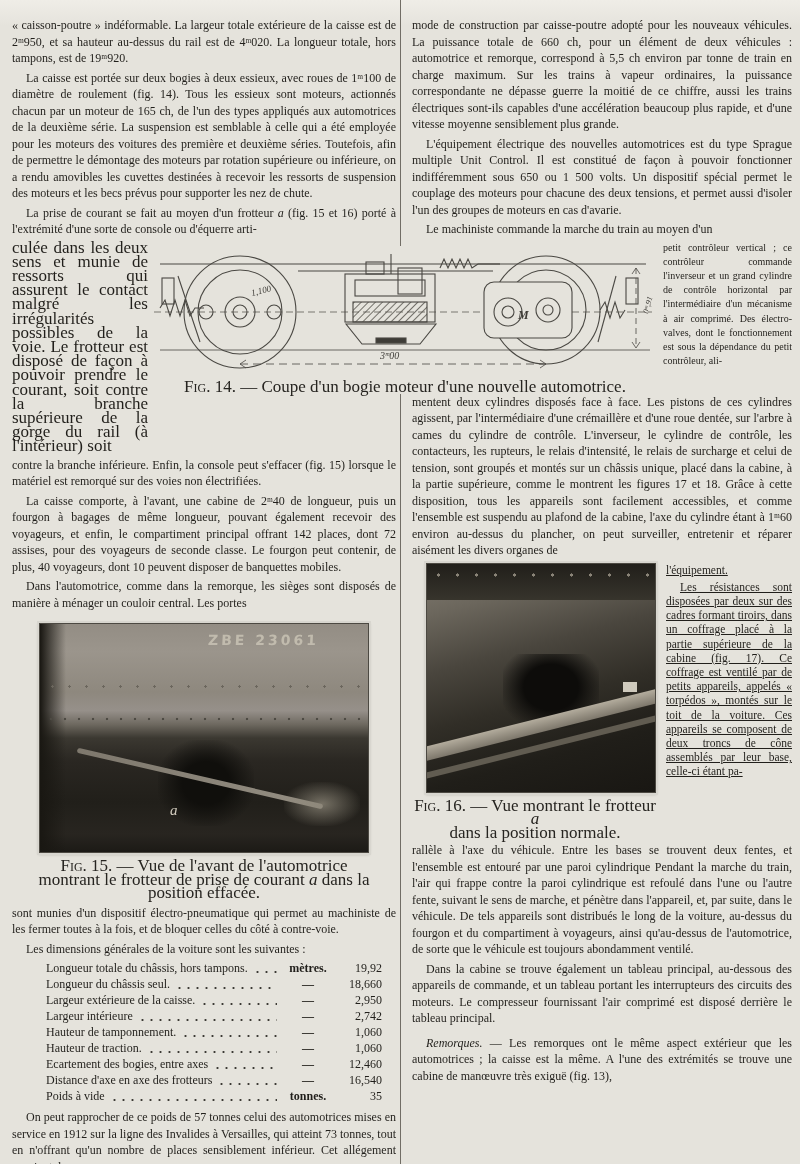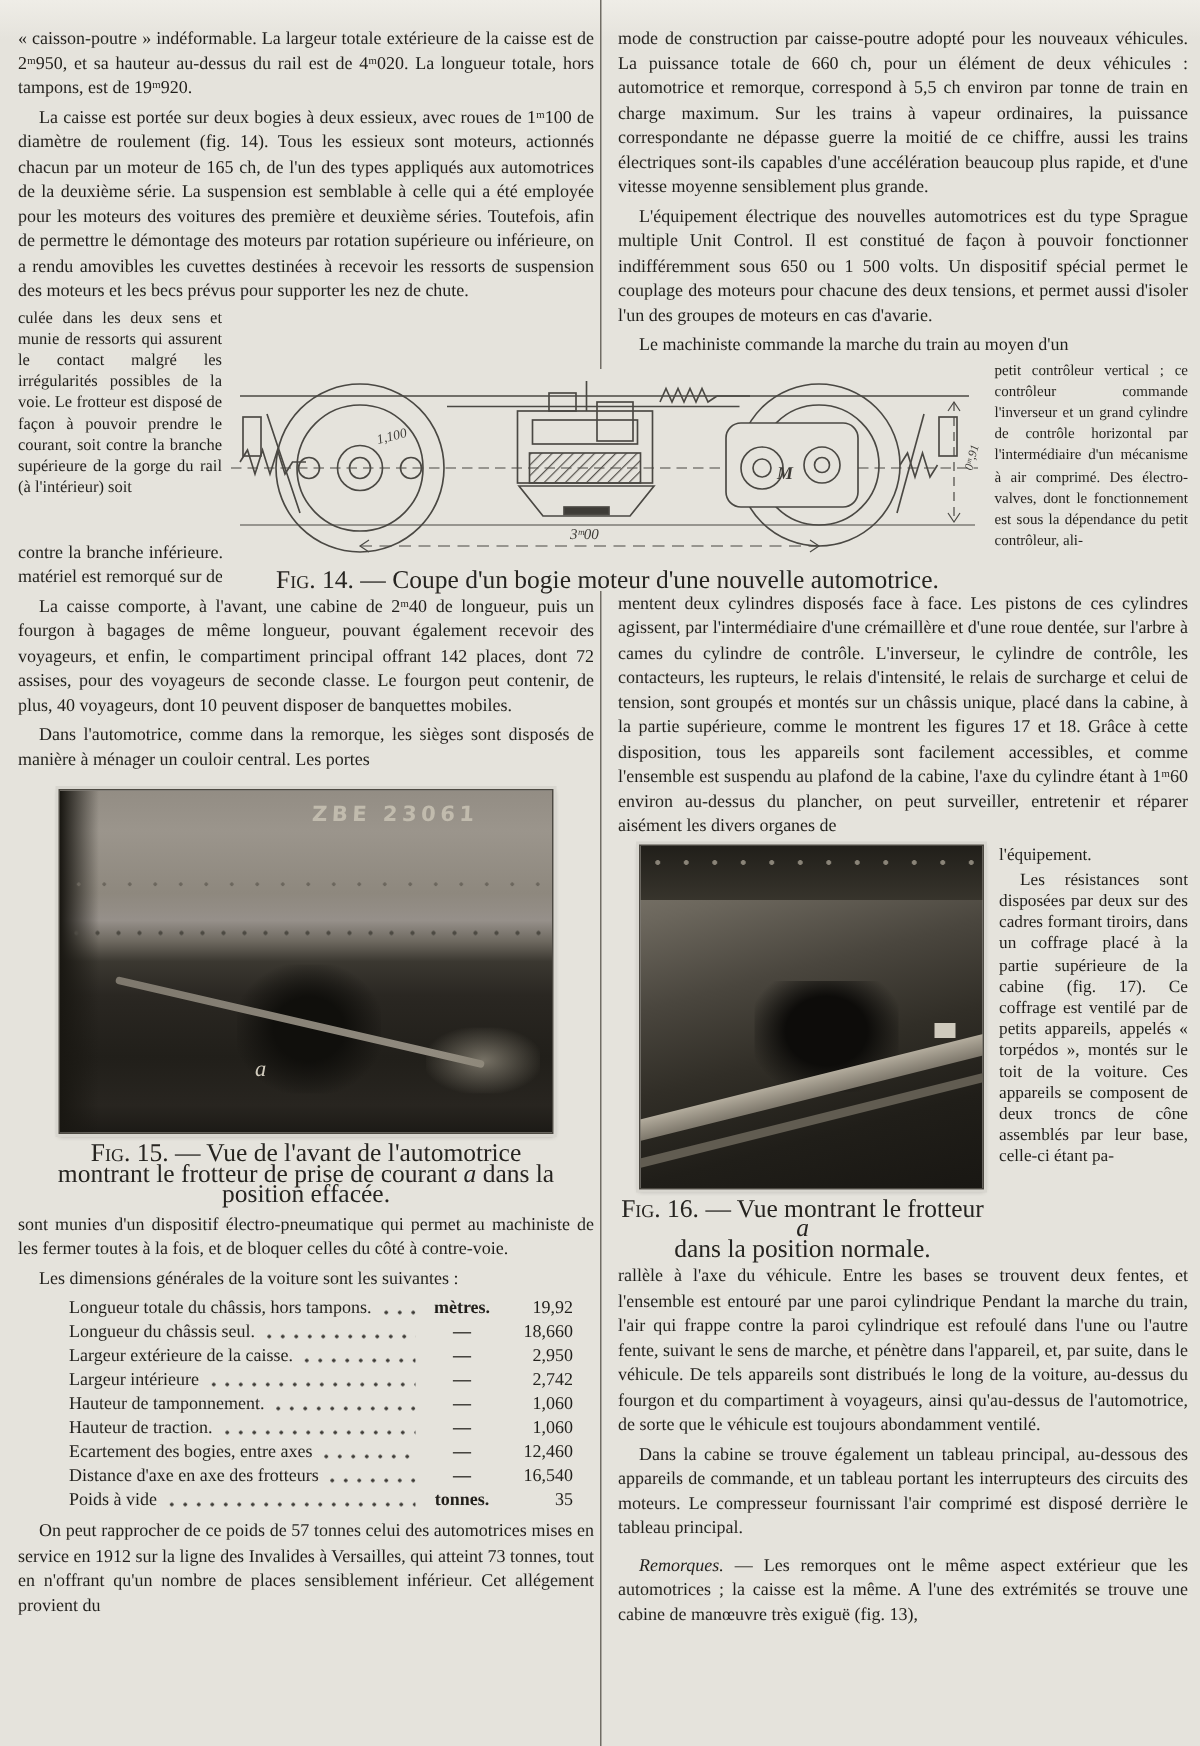--- a/index.html
+++ b/index.html
@@ -13,21 +13,21 @@
     font-family:"Liberation Serif", serif;
     color:#211f1b;
   }
   .divider{position:absolute;left:400px;top:0;width:1px;height:1164px;background:#716d65;}
   .col{position:absolute;top:17px;font-size:12px;line-height:16.5px;text-align:justify;}
   .col-left{left:12px;width:384px;}
   .col-right{left:412px;width:380px;}
   p{margin:0 0 3px 0;}
   .ind{text-indent:14px;}
   .em{font-style:italic;}
-  .narrow-left{width:136px;min-height:152px;font-size:11px;line-height:14.2px;}
+  .narrow-left{width:136px;min-height:152px;font-size:17px;line-height:14.2px;}
   .narrow-right{margin-left:251px;width:129px;min-height:150px;font-size:10px;line-height:14.2px;}
   
   .fig14{position:absolute;left:148px;top:246px;width:514px;background:#e5e3dc;}
   .fig14 svg{display:block;}
   .caption{font-size:17px;line-height:13.5px;text-align:center;color:#262420;}
   .fig-label{font-variant:small-caps;}
   
   .figure-block{margin:12px 0 5px 0;}
   .photo{position:relative;overflow:hidden;border:1px solid #4c4942;box-shadow:0 0 0 2px #d8d6cf, 0 1px 3px rgba(60,57,50,.45);}
   .photo15{width:328px;height:228px;margin:0 auto 6px auto;
@@ -52,40 +52,41 @@
   .beam{position:absolute;left:0;top:0;width:100%;height:36px;background:linear-gradient(180deg,#211f1a,#37342c);}
   .beamrivets{position:absolute;left:2px;top:8px;width:100%;height:6px;
     background-image:radial-gradient(circle,#8a8478 1.4px,transparent 1.8px);background-size:19px 6px;background-repeat:repeat-x;}
   .rail{position:absolute;left:-28px;top:152px;width:300px;height:14px;
     background:linear-gradient(180deg,#b3ac9d,#7d776b);transform:rotate(-14deg);}
   .rail2{position:absolute;left:-28px;top:178px;width:300px;height:6px;background:#615c51;transform:rotate(-14deg);}
   .frotteur{position:absolute;left:76px;top:90px;width:96px;height:74px;
     background:radial-gradient(ellipse at 50% 45%,#0d0c0a 40%,rgba(0,0,0,0) 78%);}
   .wpatch{position:absolute;right:18px;top:118px;width:14px;height:10px;background:#cfcabd;}
   .fig16row{display:flex;gap:8px;margin:4px 0 3px 0;}
-  .fig16text{flex:1;font-size:11.5px;line-height:14.2px;text-align:justify;}
+  .fig16text{flex:1;font-size:11.5px;line-height:14.2px;text-align:justify;text-decoration:underline;}
   
   .dimtable{margin:2px 0 5px 34px;width:336px;font-size:12px;}
   .dimrow{display:flex;align-items:baseline;height:16px;}
   .dimlabel{white-space:nowrap;}
   .dots{flex:1;margin:0 5px 2px 5px;height:10px;align-self:flex-end;
     background-image:radial-gradient(circle,#3c3a35 1px,transparent 1.2px);
     background-size:9px 4px;background-position:left bottom;background-repeat:repeat-x;}
   .dimunit{width:52px;text-align:center;flex:none;font-weight:bold;}
   .dimvalue{width:48px;text-align:right;flex:none;}
 </style>
 </head>
 <body>
 
 <div class="page">
   <div class="divider"></div>
 
   <div class="col col-left">
     <p>« caisson-poutre » indéformable. La largeur totale extérieure de la caisse est de 2ᵐ950, et sa hauteur au-dessus du rail est de 4ᵐ020. La longueur totale, hors tampons, est de 19ᵐ920.</p>
     <p class="ind">La caisse est portée sur deux bogies à deux essieux, avec roues de 1ᵐ100 de diamètre de roulement (fig. 14). Tous les essieux sont moteurs, actionnés chacun par un moteur de 165 ch, de l'un des types appliqués aux automotrices de la deuxième série. La suspension est semblable à celle qui a été employée pour les moteurs des voitures des première et deuxième séries. Toutefois, afin de permettre le démontage des moteurs par rotation supérieure ou inférieure, on a rendu amovibles les cuvettes destinées à recevoir les ressorts de suspension des moteurs et les becs prévus pour supporter les nez de chute.</p>
+    <p class="ind"><span>La prise de courant se fait au moyen d'un frotteur </span><span class="em">a</span><span> (fig. 15 et 16) porté à l'extrémité d'une sorte de console ou d'équerre arti-</span></p>
     <p class="narrow-left">culée dans les deux sens et munie de ressorts qui assurent le contact malgré les irrégularités possibles de la voie. Le frotteur est disposé de façon à pouvoir prendre le courant, soit contre la branche supérieure de la gorge du rail (à l'intérieur) soit</p>
     <p>contre la branche inférieure. Enfin, la console peut s'effacer (fig. 15) lorsque le matériel est remorqué sur des voies non électrifiées.</p>
     <p class="ind">La caisse comporte, à l'avant, une cabine de 2ᵐ40 de longueur, puis un fourgon à bagages de même longueur, pouvant également recevoir des voyageurs, et enfin, le compartiment principal offrant 142 places, dont 72 assises, pour des voyageurs de seconde classe. Le fourgon peut contenir, de plus, 40 voyageurs, dont 10 peuvent disposer de banquettes mobiles.</p>
     <p class="ind">Dans l'automotrice, comme dans la remorque, les sièges sont disposés de manière à ménager un couloir central. Les portes</p>
 
     <div class="figure-block">
       <div class="photo photo15">
         <div class="lband"></div>
         <div class="marking">ZBE 23061</div>
         <div class="rivets2"></div>

